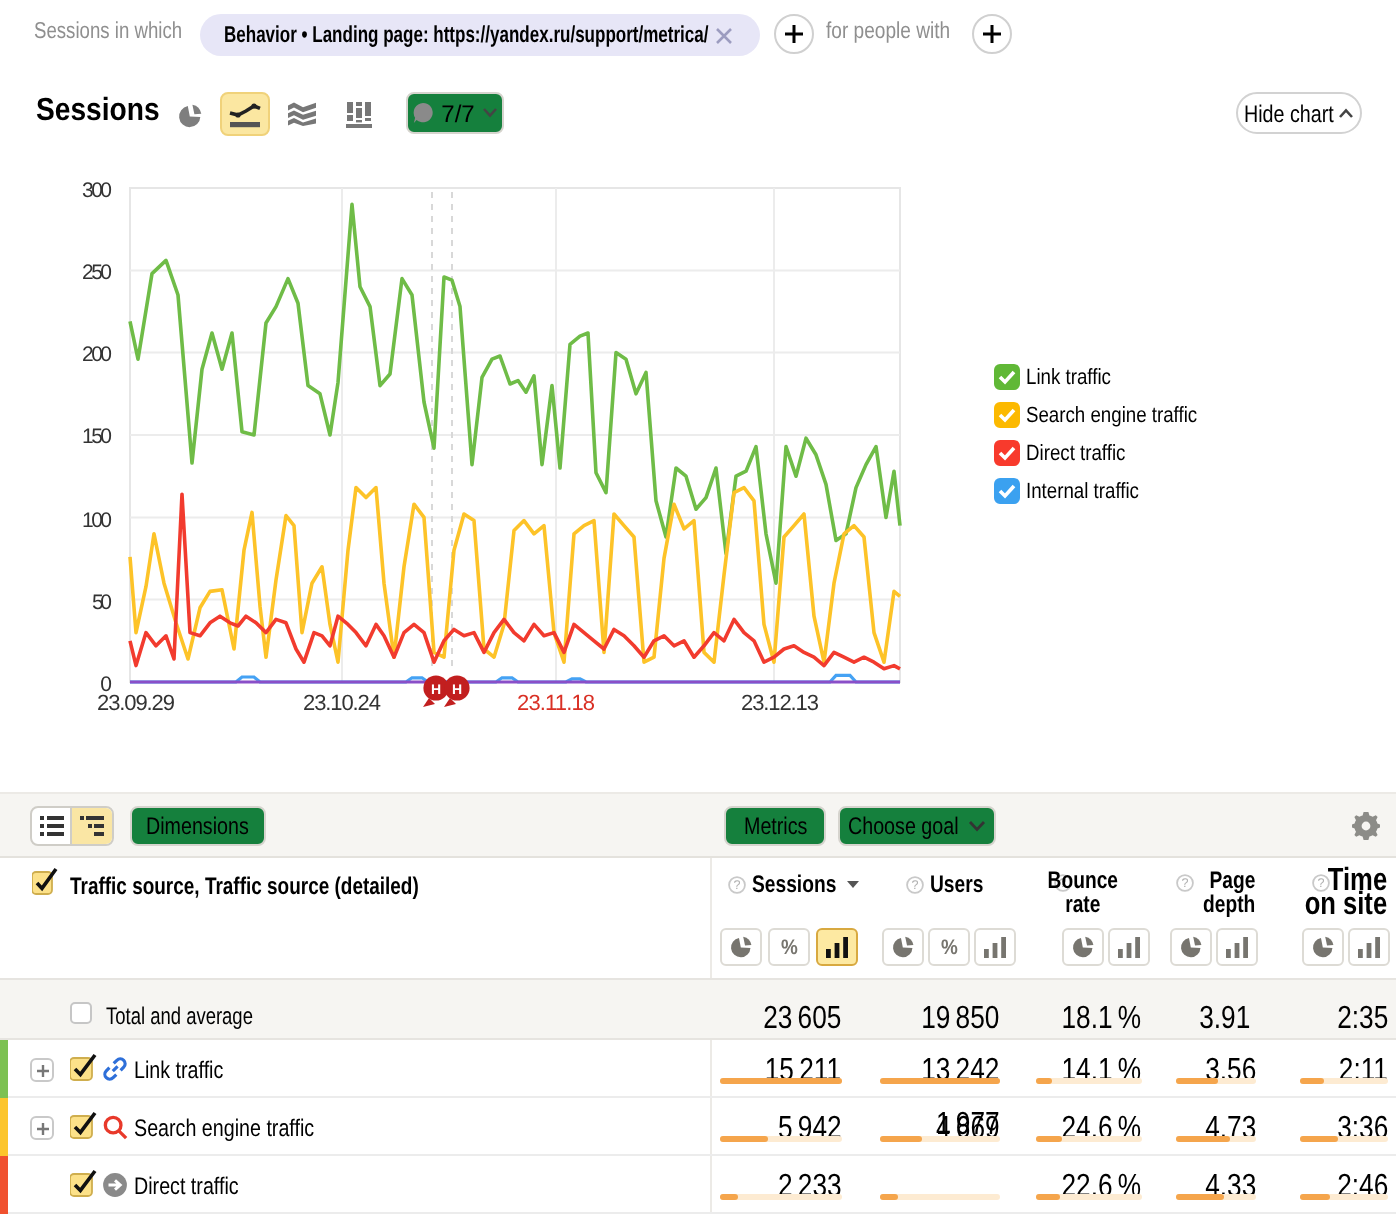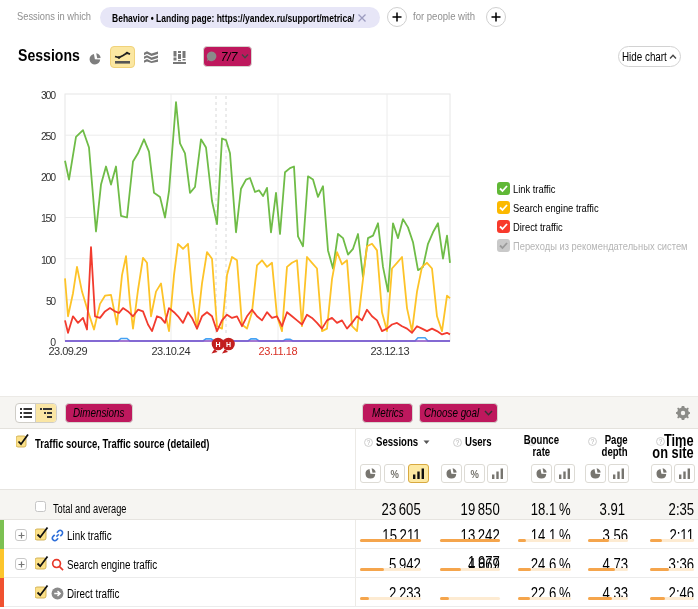--- a/index.html
+++ b/index.html
@@ -1,16 +1,16 @@
 <!DOCTYPE html>
 <html><head><meta charset="utf-8"><style>
 * { margin:0; padding:0; box-sizing:border-box; }
 html,body { width:698px; height:609px; background:#fff; font-family:"Liberation Sans", sans-serif; position:relative; overflow:hidden; }
 .abs { position:absolute; }
-.btn { position:absolute; background:#be185d; border:1px solid #d6d4ce; border-radius:4px; font-size:12px; color:#000; display:flex; align-items:center; justify-content:center; white-space:nowrap;font-style:italic; }
+.btn { position:absolute; background:#15803d; border:1px solid #d6d4ce; border-radius:4px; font-size:12px; color:#000; display:flex; align-items:center; justify-content:center; white-space:nowrap; }
 .num { position:absolute; width:100px; text-align:right; font-size:16px; }
 .num>span { display:inline-block; transform:scaleX(0.82); transform-origin:100% 50%; white-space:nowrap; }
 </style></head><body>
 <div class="abs" style="left:17px; top:6px;"><span style="display:inline-block; transform:scaleX(0.81); transform-origin:0 50%; margin-right:-17.4px; white-space:nowrap; font-size:11.5px; font-weight:normal; color:#8f8f8f; ">Sessions in which</span></div>
 <div class="abs" style="left:100px; top:7px; width:280px; height:21px; background:#e7e6f7; border-radius:10.5px; display:flex; align-items:center; padding:0 8px 0 12px;">
     <span style="display:inline-block; transform:scaleX(0.74); transform-origin:0 50%; margin-right:-84.9px; white-space:nowrap; font-size:11.5px; font-weight:bold; color:#000; ">Behavior&nbsp;•&nbsp;Landing page: https://yandex.ru/support/metrica/</span>
     <svg width="10" height="10" viewBox="0 0 10 10" style="margin-left:3px; flex:none;">
       <path d="M1.5 1.5 L8.5 8.5 M8.5 1.5 L1.5 8.5" stroke="#9c9cc0" stroke-width="1.3"></path>
     </svg>
   </div>
@@ -135,25 +135,25 @@
     <div style="display:flex; align-items:center; margin-bottom:6px; height:13px;">
       <svg width="13" height="13" viewBox="0 0 13 13" style="flex:none;">
         <rect width="13" height="13" rx="3" fill="#f83a2c"></rect>
         <path d="M3 6.5 L5.5 9 L10 4" fill="none" stroke="#fff" stroke-width="1.8"></path>
       </svg>
       <span style="width:3px; flex:none;"></span>
       <span style="display:inline-block; transform:scaleX(0.85); transform-origin:0 50%; margin-right:-8.8px; white-space:nowrap; font-size:11px; font-weight:normal; color:#000; ">Direct traffic</span>
     </div>
     <div style="display:flex; align-items:center; margin-bottom:6px; height:13px;">
       <svg width="13" height="13" viewBox="0 0 13 13" style="flex:none;">
-        <rect width="13" height="13" rx="3" fill="#c9c9c9"></rect>
-        <path d="M3 6.5 L5.5 9 L10 4" fill="none" stroke="#9a9a9a" stroke-width="1.8"></path>
+        <rect width="13" height="13" rx="3" fill="#3ba1f0"></rect>
+        <path d="M3 6.5 L5.5 9 L10 4" fill="none" stroke="#fff" stroke-width="1.8"></path>
       </svg>
       <span style="width:3px; flex:none;"></span>
-      <span style="display:inline-block; transform:scaleX(0.85); transform-origin:0 50%; margin-right:-30.8px; white-space:nowrap; font-size:11px; font-weight:normal; color:#b5b5b5; ">Переходы из рекомендательных систем</span>
+      <span style="display:inline-block; transform:scaleX(0.85); transform-origin:0 50%; margin-right:-10.0px; white-space:nowrap; font-size:11px; font-weight:normal; color:#000; ">Internal traffic</span>
     </div>
   </div>
 <div class="abs" style="left:0; top:396px; width:698px; height:33px; background:#f6f5f2; border-top:1px solid #eceae6; border-bottom:1px solid #e4e2dd;"></div>
 <div class="abs" style="left:15px; top:403px; width:42px; height:20px; display:flex; border:1px solid #cfcdc7; border-radius:4px; overflow:hidden; background:#fff;">
 <div style="width:50%; display:flex; align-items:center; justify-content:center; border-right:1px solid #cfcdc7;">
 <svg width="12" height="10" viewBox="0 0 12 10">
         <g fill="#333">
           <rect x="0" y="0" width="2" height="2"></rect>
           <rect x="3.5" y="0" width="8.5" height="2"></rect>
           <rect x="0" y="4" width="2" height="2"></rect>

